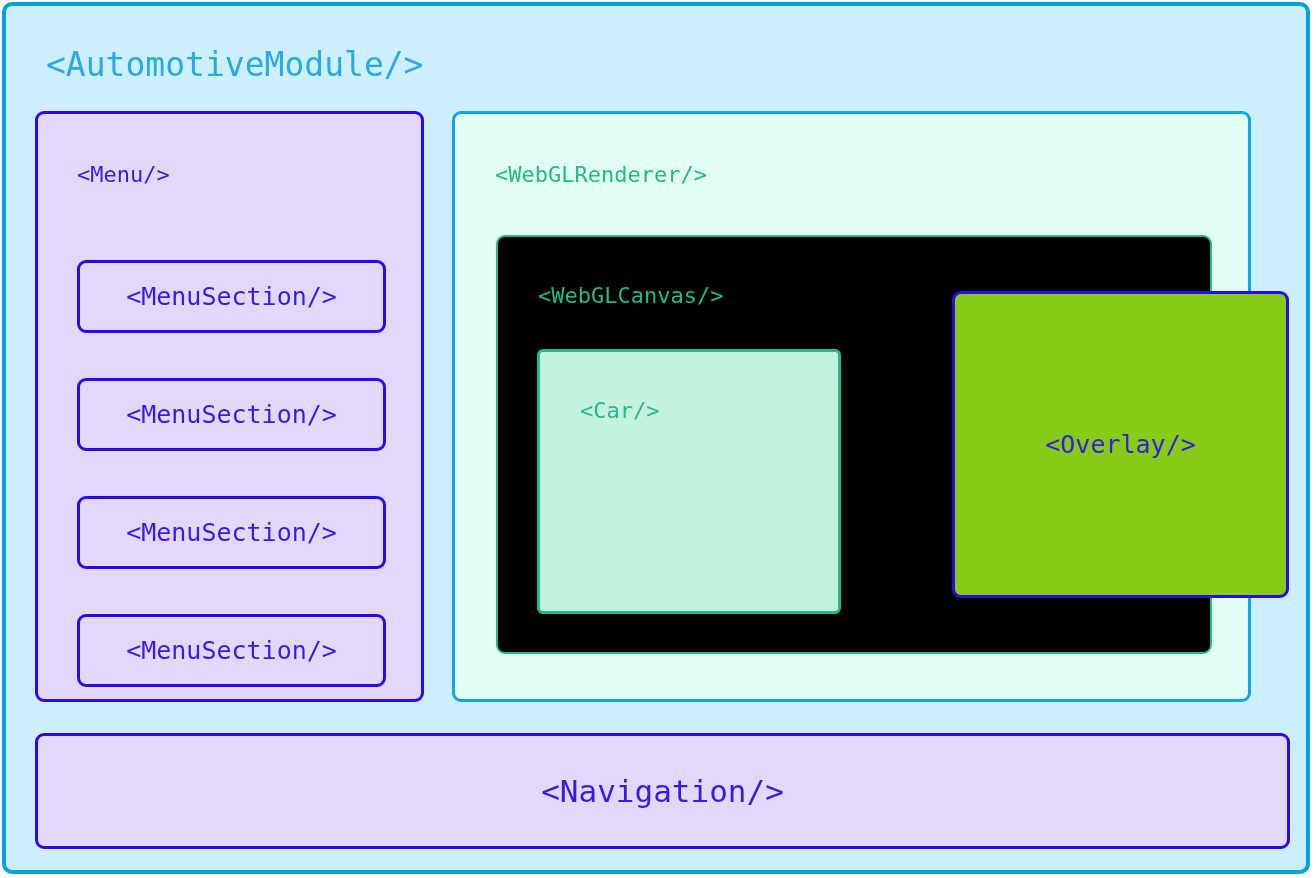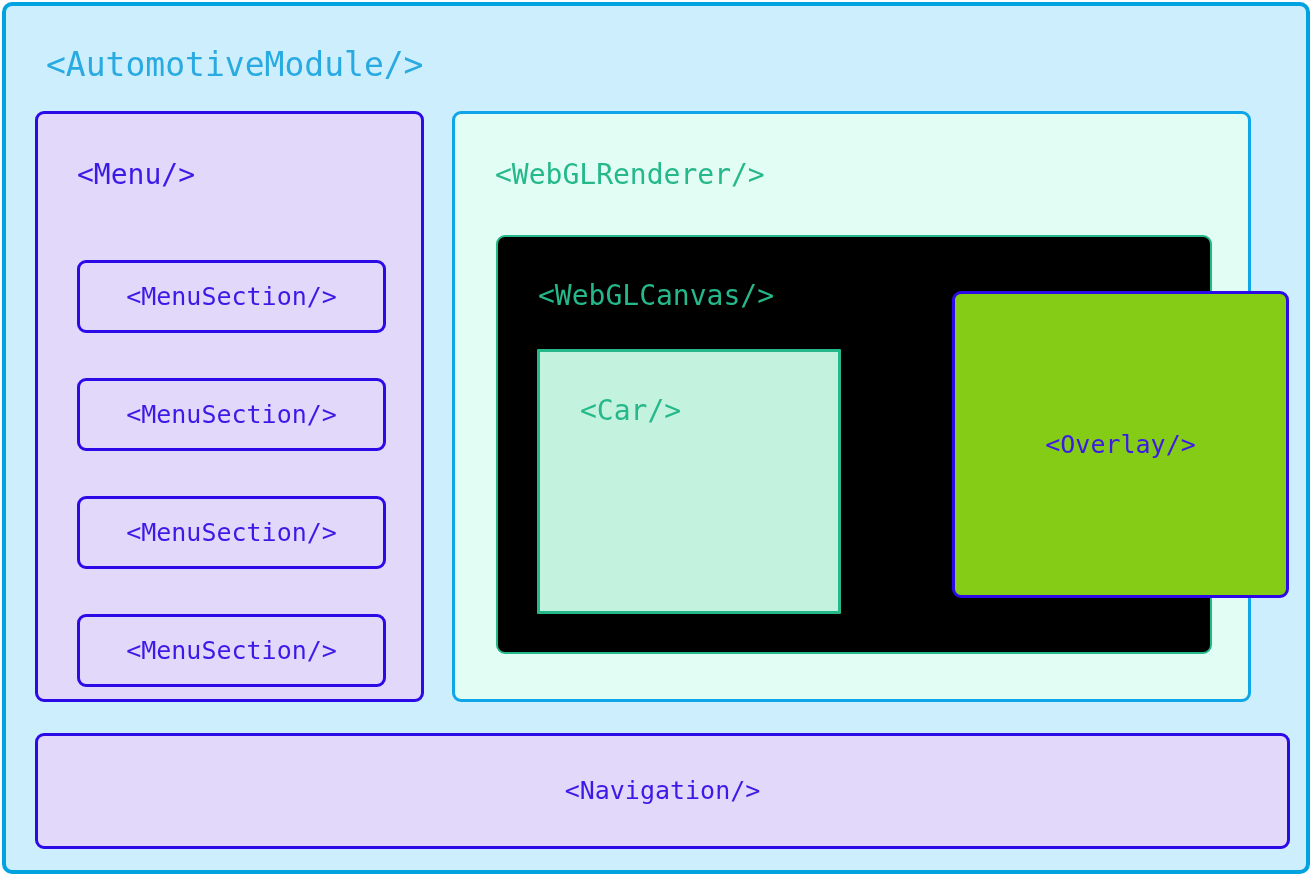--- a/index.html
+++ b/index.html
@@ -37,21 +37,21 @@
     font-size: 33px;
     line-height: 34px;
     color: #29abe2;
     letter-spacing: 0px;
     white-space: nowrap;
   }
 
   
   .box-label {
     position: absolute;
-    font-size: 28px;
+    font-size: 22px;
     line-height: 34px;
     white-space: nowrap;
   }
 
   
   .menu-panel {
     position: absolute;
     left: 29px;
     top: 105px;
     width: 389px;
@@ -135,21 +135,21 @@
 
   .car-box {
     position: absolute;
     left: 39px;
     top: 112px;
     width: 304px;
     height: 265px;
     box-sizing: border-box;
     background: #c3f2de;
     border: 3px solid #25b88a;
-    border-radius: 1px;
+    border-radius: 6px;
   }
 
   .car-box > .box-label {
     left: 40px;
     top: 42px;
     color: #25b88a;
   }
 
   
   .overlay-box {
@@ -185,21 +185,21 @@
     box-sizing: border-box;
     background: #e2d8f9;
     border: 3px solid #2c0ae8;
     border-radius: 9px;
     display: flex;
     align-items: center;
     justify-content: center;
   }
 
   .navigation-label {
-    font-size: 25px;
+    font-size: 31px;
     line-height: 30px;
     color: #3b1ae8;
     white-space: nowrap;
   }
 </style>
 </head>
 <body>
 
 <div id="screen">
 

